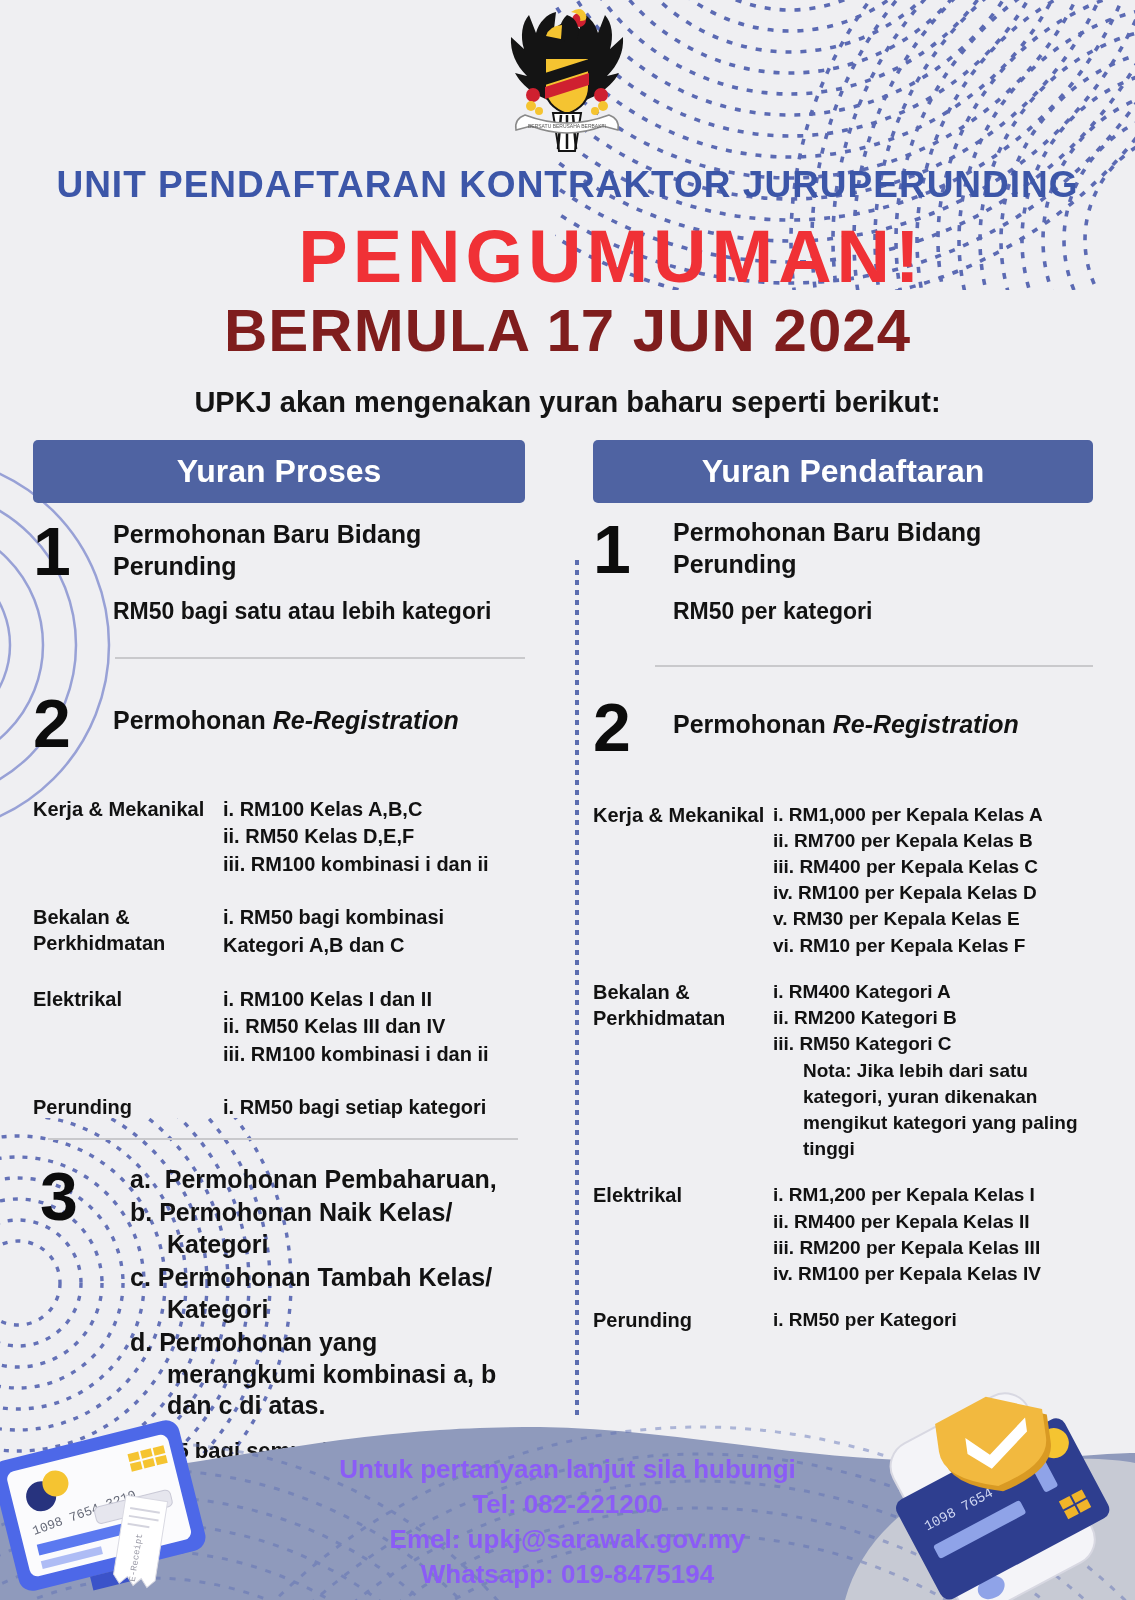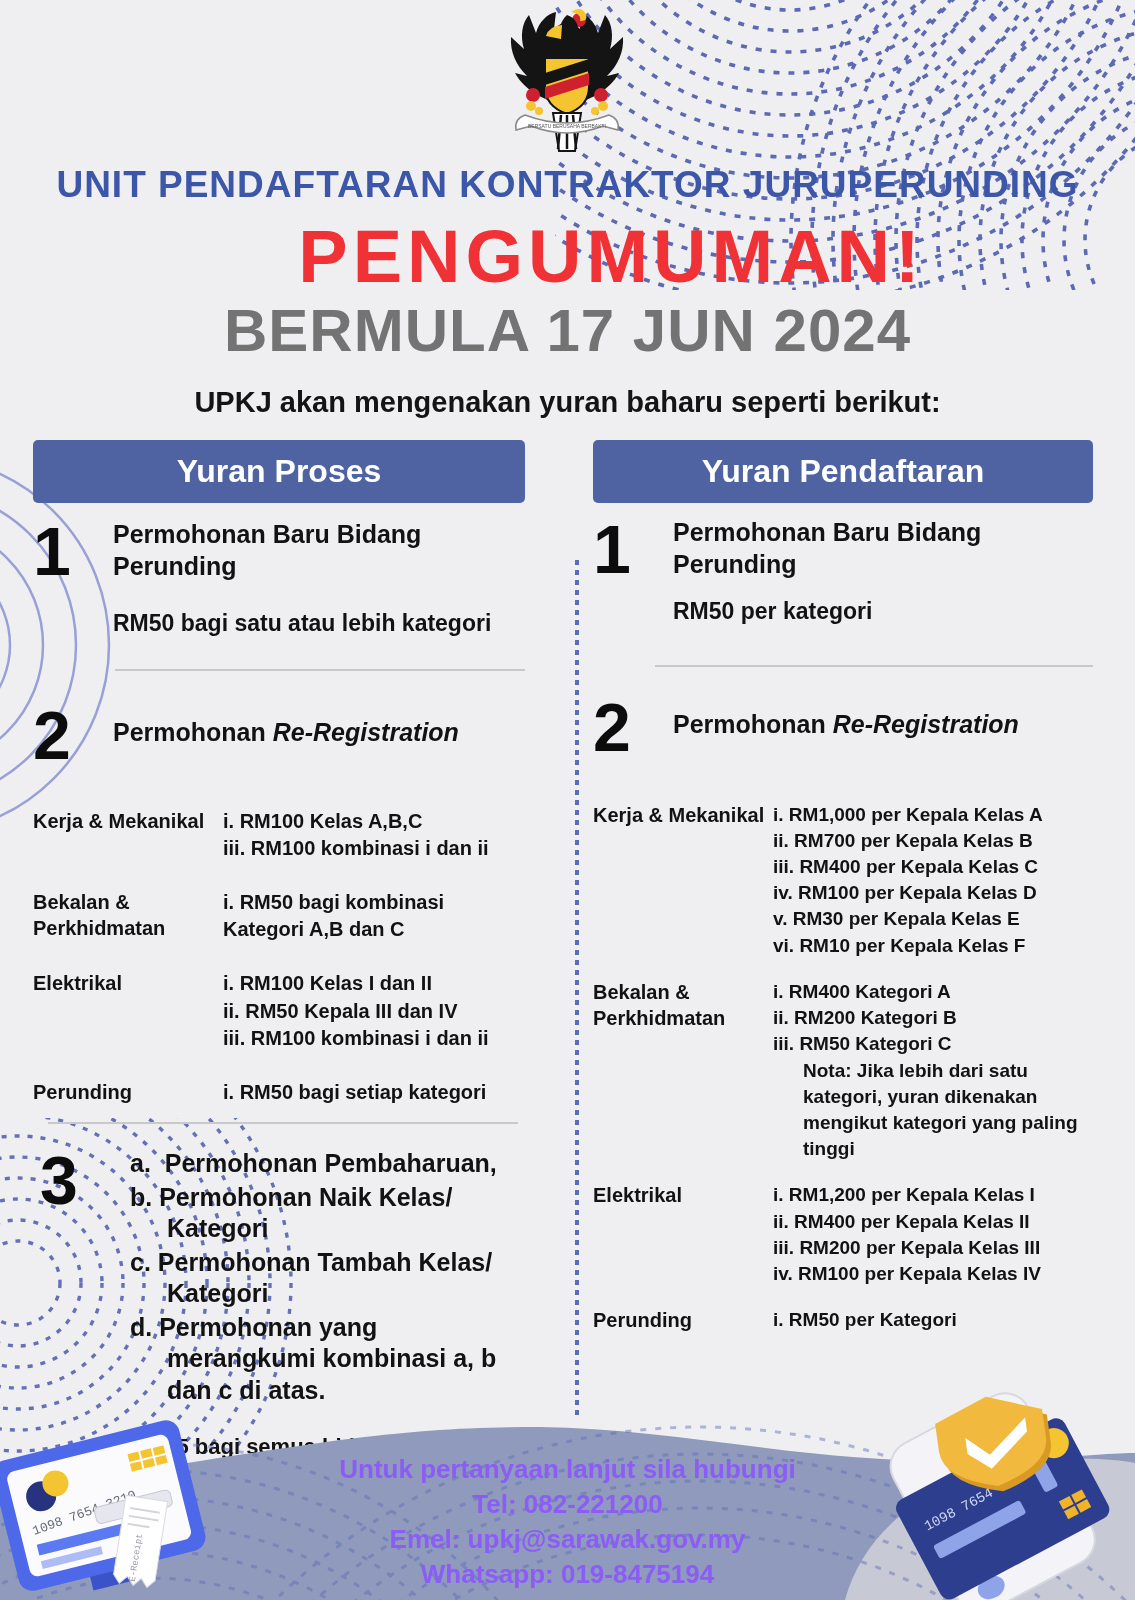--- a/index.html
+++ b/index.html
@@ -7,38 +7,38 @@
     position:relative; width:1135px; height:1600px;
     background:#efeff2; overflow:hidden;
     font-family:"Liberation Sans", sans-serif; color:#121212;
   }
   .abs { position:absolute; }
   .ctr { left:0; width:100%; text-align:center; }
 
   
   .org-title   { top:164px; font-size:37px; font-weight:700; letter-spacing:1px; color:#3c56a8; z-index:4; }
   .announce    { top:214px; font-size:74px; font-weight:700; letter-spacing:5px; color:#f03136; z-index:4;padding-left:44px; }
-  .date-title  { top:296px; font-size:60px; font-weight:700; letter-spacing:1px; color:#737373; z-index:4; }
+  .date-title  { top:296px; font-size:60px; font-weight:700; letter-spacing:1px; color:#7f1d1d; z-index:4; }
   .subtitle    { top:386px; font-size:29px; font-weight:700; color:#141414; z-index:4; }
 
   
   .col { position:absolute; top:440px; z-index:4; }
   .col-left  { left:33px;  width:492px; }
   .col-right { left:593px; width:507px; }
   .pill {
     height:63px; border-radius:5px; background:#4f63a2;
     color:#ffffff; font-size:32px; font-weight:700;
     display:flex; align-items:center; justify-content:center;
   }
   .sec { display:flex; }
   .num { flex:none; font-size:68px; font-weight:700; line-height:0.95; color:#0c0c0c; }
   .w80 { width:80px; } .w97 { width:97px; padding-left:7px; box-sizing:border-box; }
   .sec-title { font-size:25px; font-weight:700; line-height:1.26; }
   .sec-title .it { font-style:italic; }
-  .fee { font-size:23px; font-weight:700; margin-top:28px; }
+  .fee { font-size:23px; font-weight:700; margin-top:16px; }
   .divider { height:2px; background:#c9c9cc; }
 
   .rows { display:grid; font-weight:700; }
   .rows-left  { grid-template-columns:190px 1fr; row-gap:26px; margin-top:40px; }
   .rows-right { grid-template-columns:180px 1fr; row-gap:20px; margin-top:42px; }
   .lab { font-size:20px; line-height:1.3; }
   .val div { line-height:1.38; white-space:nowrap; }
   .rows-left  .val div { font-size:20px; }
   .rows-right .val div { font-size:19px; }
   .val div.wrap { white-space:normal;margin-left:30px; }
@@ -181,31 +181,32 @@
 
     <div class="sec" style="margin-top:32px;">
       <div class="num w80">2</div>
       <div class="sec-title" style="padding-top:14px;"><span>Permohonan </span><span class="it">Re-Registration</span></div>
     </div>
 
     <div class="rows rows-left">
       <div class="lab">Kerja &amp; Mekanikal</div>
       <div class="val">
         <div>i. RM100 Kelas A,B,C</div>
+        <div>ii. RM50 Kelas D,E,F</div>
         <div>iii. RM100 kombinasi i dan ii</div>
       </div>
       <div class="lab">Bekalan &amp; Perkhidmatan</div>
       <div class="val">
         <div>i. RM50 bagi kombinasi</div>
         <div>Kategori A,B dan C</div>
       </div>
       <div class="lab">Elektrikal</div>
       <div class="val">
         <div>i. RM100 Kelas I dan II</div>
-        <div>ii. RM50 Kepala III dan IV</div>
+        <div>ii. RM50 Kelas III dan IV</div>
         <div>iii. RM100 kombinasi i dan ii</div>
       </div>
       <div class="lab">Perunding</div>
       <div class="val">
         <div>i. RM50 bagi setiap kategori</div>
       </div>
     </div>
 
     <div class="divider" style="margin:16px 0 0 15px; width:470px;"></div>
 

